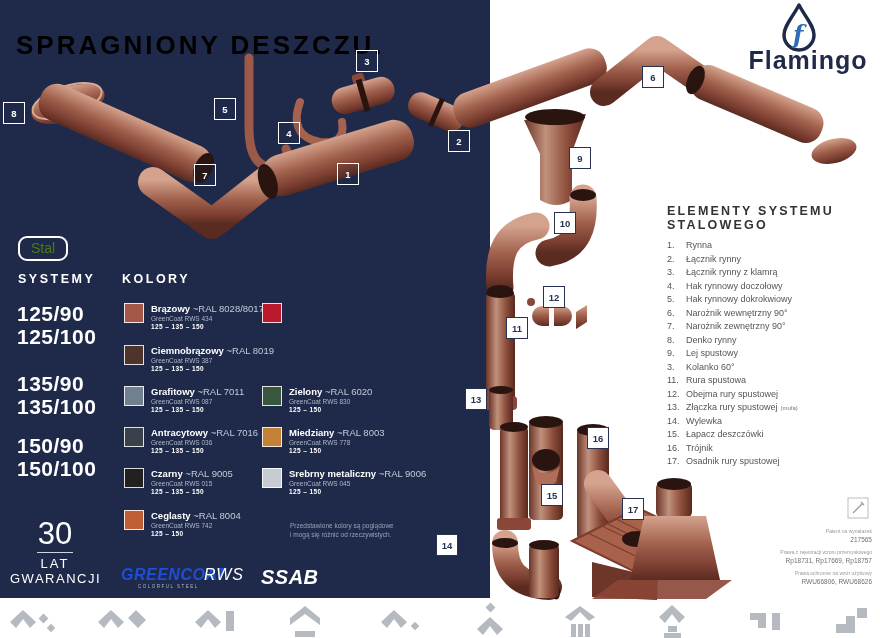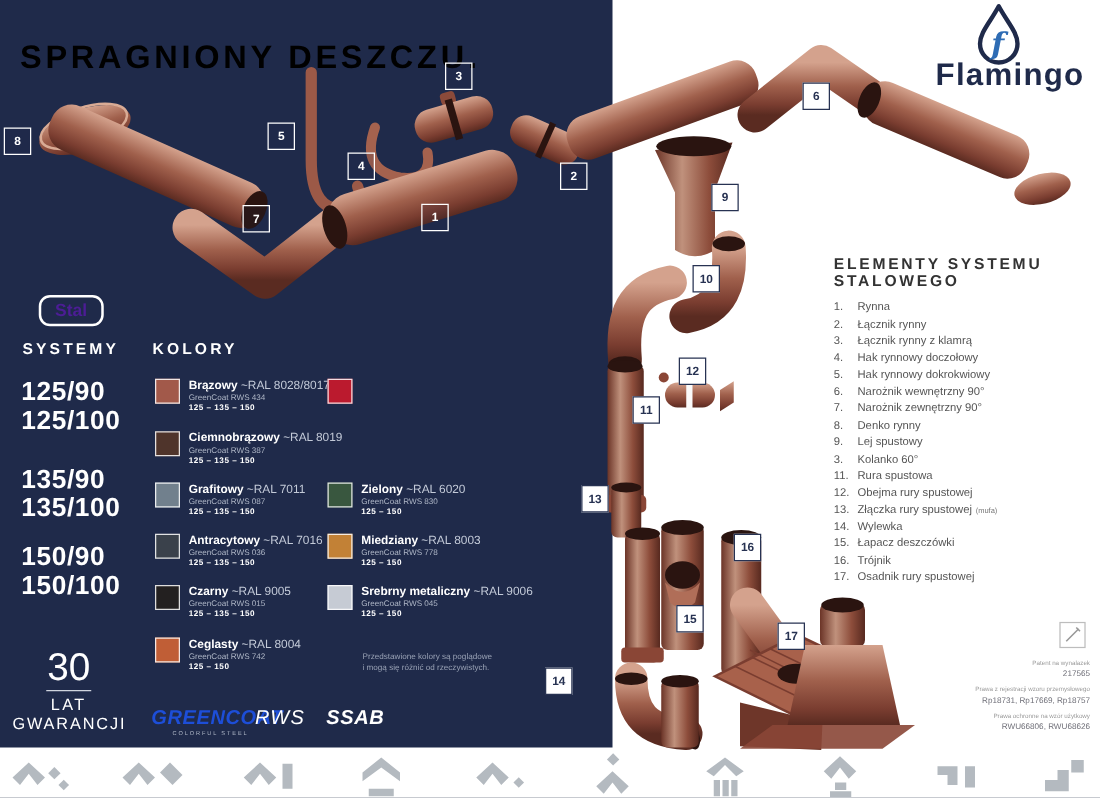--- a/index.html
+++ b/index.html
@@ -3,22 +3,22 @@
 <meta charset="utf-8">
 <style>
   html,body{margin:0;padding:0;background:#e8e8e8;}
   .stage{position:relative;width:880px;height:638px;background:#ffffff;overflow:hidden;
          font-family:"Liberation Sans",sans-serif;margin:0 auto;}
   .navy-panel{position:absolute;left:0;top:0;width:490px;height:598px;background:#1f2a4a;}
   .abs{position:absolute;}
 
   
   .main-title{left:16px;top:30px;color:#000000;font-size:26px;font-weight:bold;letter-spacing:3px;}
-  .stal-badge{left:18px;top:236px;color:#4c1d95;border:2px solid #fff;border-radius:9px;
-              font-size:14px;font-weight:bold;padding:2px 11px 3px;margin-left:13px;}
+  .stal-badge{left:18px;top:236px;color:#4d7c0f;border:2px solid #fff;border-radius:9px;
+              font-size:14px;font-weight:normal;padding:2px 11px 3px;}
   .sec-head{color:#fff;font-size:12.5px;font-weight:bold;letter-spacing:2.5px;text-align:right;}
   .sys-group{position:absolute;left:17px;color:#fff;font-size:21px;font-weight:bold;line-height:23px;letter-spacing:.5px;}
 
   .color-item{position:absolute;display:flex;}
   .swatch{width:20px;height:20px;border:1px solid rgba(255,255,255,.85);box-sizing:border-box;flex:none;}
   .ctxt{margin-left:7px;line-height:1;}
   .cl1{display:block;font-size:9.5px;color:#fff;margin-top:1px;}
   .cl1 .cname{font-weight:bold;}
   .cl1 .cral{color:#c3cad8;font-weight:normal;}
   .cl2{display:block;font-size:6.5px;color:#aeb6c6;margin-top:2px;}
@@ -26,21 +26,21 @@
   .color-note{left:290px;top:521px;font-size:6.5px;color:#98a1b4;line-height:9px;}
 
   .warranty-num{left:35px;top:516px;color:#fff;font-size:31px;font-weight:300;width:40px;text-align:center;}
   .warranty-rule{left:37px;top:552px;width:36px;height:1px;background:#cfd4de;}
   .warranty-lat{left:35px;top:556px;color:#fff;font-size:13px;letter-spacing:2px;width:40px;text-align:center;}
   .warranty-gwar{left:10px;top:571px;color:#fff;font-size:13px;letter-spacing:1.5px;width:92px;}
 
   .logo-greencoat{left:121px;top:566px;color:#1d4ed8;font-size:16px;font-weight:bold;font-style:italic;letter-spacing:.5px;}
   .logo-greencoat-sub{left:138px;top:584px;color:#aeb6c6;font-size:4.5px;letter-spacing:1.5px;}
   .logo-rws{left:204px;top:566px;color:#fff;font-size:16px;font-weight:normal;font-style:italic;letter-spacing:1px;}
-  .logo-ssab{left:261px;top:566px;color:#fff;font-size:16px;font-weight:bold;font-style:italic;letter-spacing:.5px;}
+  .logo-ssab{left:261px;top:566px;color:#fff;font-size:20px;font-weight:bold;font-style:italic;letter-spacing:.5px;}
 
   
   .flamingo-word{left:734px;top:46px;width:148px;text-align:center;color:#1f2a4a;
                  font-size:25px;font-weight:bold;letter-spacing:1px;}
   .elements-head{left:667px;top:204px;color:#333;font-size:12.5px;font-weight:bold;letter-spacing:2.2px;}
   .elements-list{left:667px;top:240px;width:210px;}
   .el-item{display:flex;align-items:baseline;height:13.5px;}
   .el-num{width:19px;flex:none;font-size:9px;color:#555;}
   .el-label{font-size:9px;color:#555;}
   .el-suffix{font-size:6px;color:#777;margin-left:3px;}

